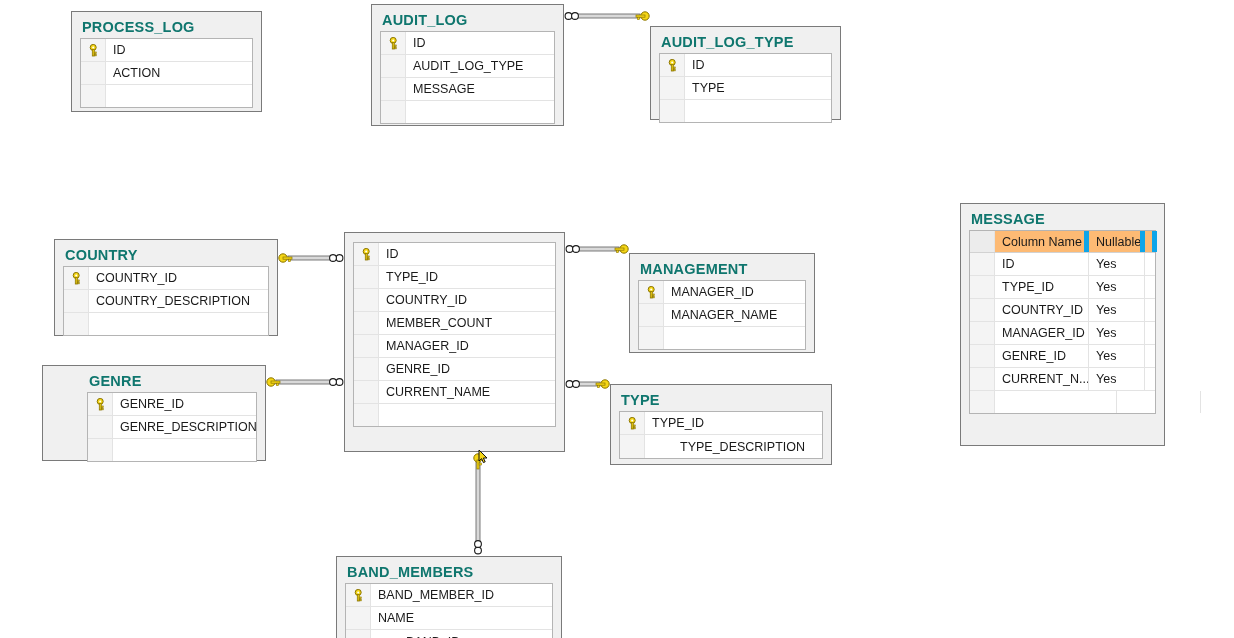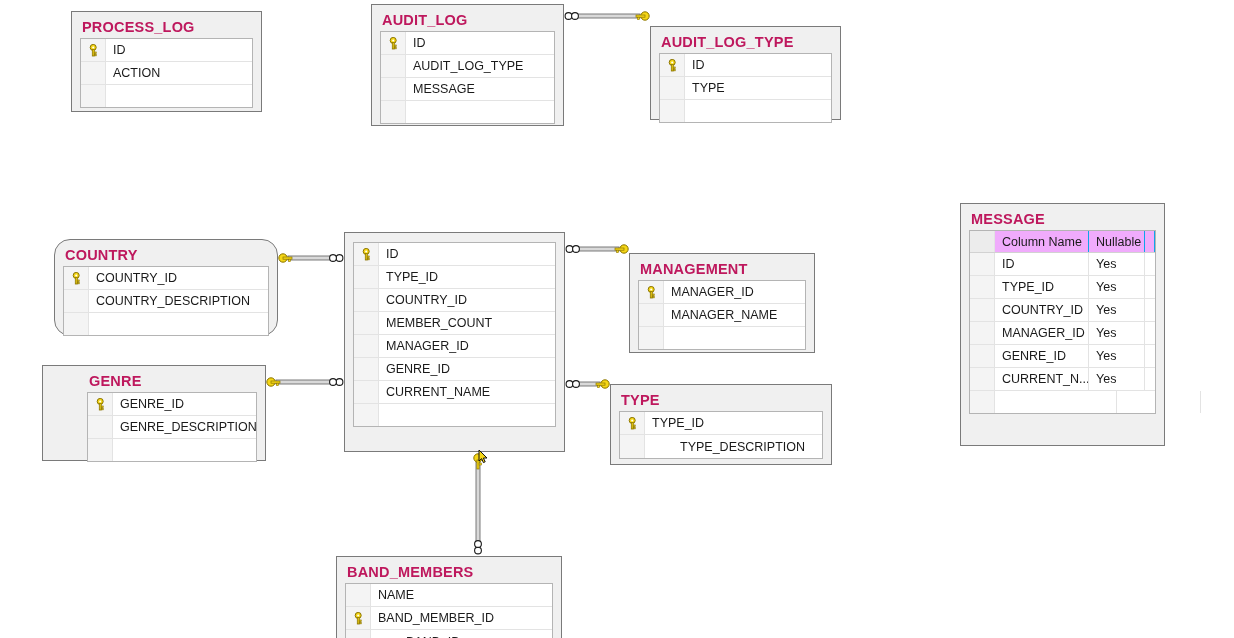--- a/index.html
+++ b/index.html
@@ -20,21 +20,21 @@
   .entity {
     position: absolute;
     background: #f0f0f0;
     border: 1px solid #7a7a7a;
     box-sizing: border-box;
     padding: 6px 8px 8px 8px;
   }
   .entity-title {
     font-size: 14.5px;
     font-weight: bold;
-    color: #be185d;
+    color: #0f766e;
     letter-spacing: 0.2px;
     line-height: 17px;
     padding: 1px 2px 2px 2px;
     white-space: nowrap;
   }
   .entity-title.blank {
     visibility: hidden;
   }
   .grid {
     background: #ffffff;
@@ -95,21 +95,21 @@
     font-size: 12.5px;
     color: #1a1a1a;
     white-space: nowrap;
     overflow: hidden;
     box-sizing: border-box;
     border-right: 1px solid #e3e3e3;
   }
   .res-cell.c-name { width: 94px; min-width: 94px; }
   .res-cell.c-null { width: 56px; min-width: 56px; }
   .res-cell.c-pad  { flex: 1; border-right: none; }
-  .res-header .res-cell { background: #f0abfc; border-right: 1px solid #0ea5e9; }
+  .res-header .res-cell { background: #fdba74; border-right: 5px solid #0ea5e9; }
 
   
   .conn {
     position: absolute;
   }
   .conn svg { display: block; overflow: visible; }
 
   .cursor-glyph { position: absolute; }
 </style>
 </head>
@@ -188,21 +188,21 @@
         <div class="grid-row">
           <div class="keycell"></div>
           <div class="colname">TYPE</div>
         </div>
         <div class="grid-row filler">
           <div class="keycell"></div>
           <div class="colname"></div>
         </div>
       </div>
     </div>
-    <div class="entity" style="left: 54px; top: 239px; width: 224px; height: 97px; border-radius: 16px;">
+    <div class="entity" style="left: 54px; top: 239px; width: 224px; height: 97px;">
       <div class="entity-title">COUNTRY</div>
       <div class="grid">
         <div class="grid-row">
           <div class="keycell">
             <svg class="key-icon" viewBox="0 0 11 13">
               <circle cx="5.2" cy="3.4" r="3.0" fill="#f5d616" stroke="#8a7400" stroke-width="1"></circle>
               <circle cx="5.2" cy="3.4" r="1.0" fill="#ffffff" stroke="none"></circle>
               <rect x="4.3" y="5.6" width="1.9" height="6.4" fill="#f5d616" stroke="#8a7400" stroke-width="0.8"></rect>
               <rect x="6.2" y="8.0" width="2.0" height="1.5" fill="#f5d616" stroke="#8a7400" stroke-width="0.7"></rect>
               <rect x="6.2" y="10.3" width="2.0" height="1.5" fill="#f5d616" stroke="#8a7400" stroke-width="0.7"></rect>
@@ -333,34 +333,34 @@
         <div class="grid-row">
           <div class="keycell"></div>
           <div class="colname">TYPE_DESCRIPTION</div>
         </div>
       </div>
     </div>
     <div class="entity" style="left: 336px; top: 556px; width: 226px; height: 120px;">
       <div class="entity-title">BAND_MEMBERS</div>
       <div class="grid">
         <div class="grid-row">
+          <div class="keycell">
+            <svg class="key-icon" viewBox="0 0 11 13">
+              <circle cx="5.2" cy="3.4" r="3.0" fill="#f5d616" stroke="#8a7400" stroke-width="1"></circle>
+              <circle cx="5.2" cy="3.4" r="1.0" fill="#ffffff" stroke="none"></circle>
+              <rect x="4.3" y="5.6" width="1.9" height="6.4" fill="#f5d616" stroke="#8a7400" stroke-width="0.8"></rect>
+              <rect x="6.2" y="8.0" width="2.0" height="1.5" fill="#f5d616" stroke="#8a7400" stroke-width="0.7"></rect>
+              <rect x="6.2" y="10.3" width="2.0" height="1.5" fill="#f5d616" stroke="#8a7400" stroke-width="0.7"></rect>
+            </svg>
+          </div>
+          <div class="colname">BAND_MEMBER_ID</div>
+        </div>
+        <div class="grid-row">
           <div class="keycell"></div>
           <div class="colname">NAME</div>
-        </div>
-        <div class="grid-row">
-          <div class="keycell">
-            <svg class="key-icon" viewBox="0 0 11 13">
-              <circle cx="5.2" cy="3.4" r="3.0" fill="#f5d616" stroke="#8a7400" stroke-width="1"></circle>
-              <circle cx="5.2" cy="3.4" r="1.0" fill="#ffffff" stroke="none"></circle>
-              <rect x="4.3" y="5.6" width="1.9" height="6.4" fill="#f5d616" stroke="#8a7400" stroke-width="0.8"></rect>
-              <rect x="6.2" y="8.0" width="2.0" height="1.5" fill="#f5d616" stroke="#8a7400" stroke-width="0.7"></rect>
-              <rect x="6.2" y="10.3" width="2.0" height="1.5" fill="#f5d616" stroke="#8a7400" stroke-width="0.7"></rect>
-            </svg>
-          </div>
-          <div class="colname">BAND_MEMBER_ID</div>
         </div>
         <div class="grid-row">
           <div class="keycell"></div>
           <div class="colname">BAND_ID</div>
         </div>
       </div>
     </div>
     <div class="entity" style="left: 960px; top: 203px; width: 205px; height: 243px;">
       <div class="entity-title">MESSAGE</div>
       <div class="grid">

